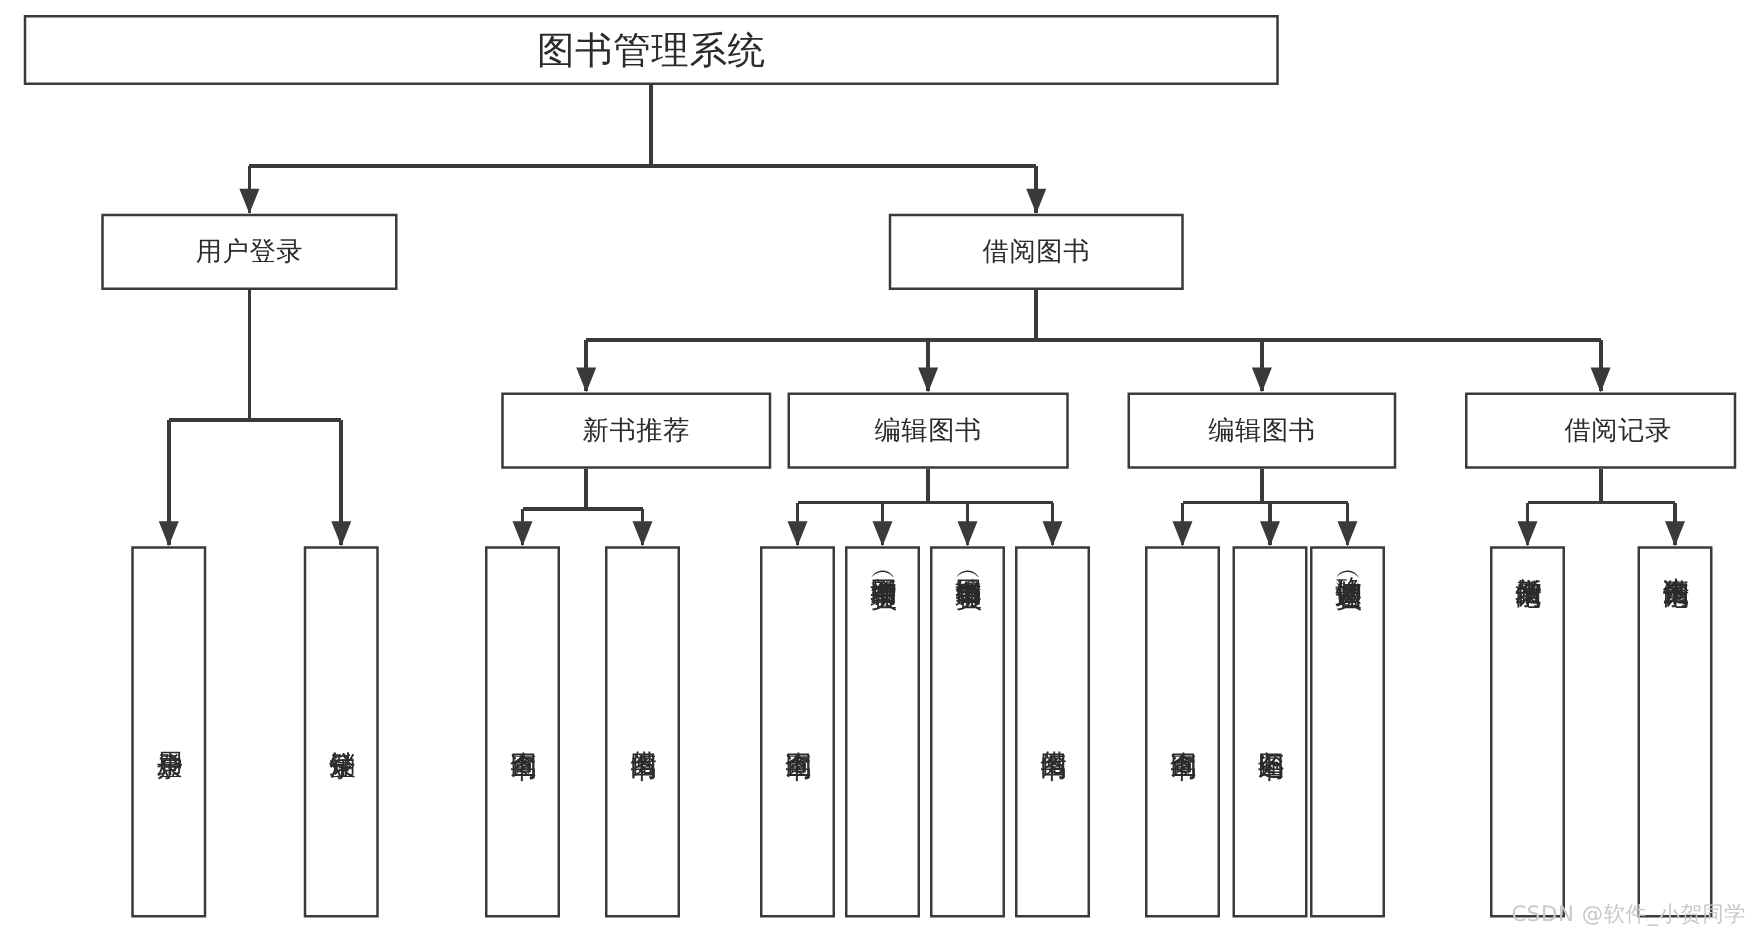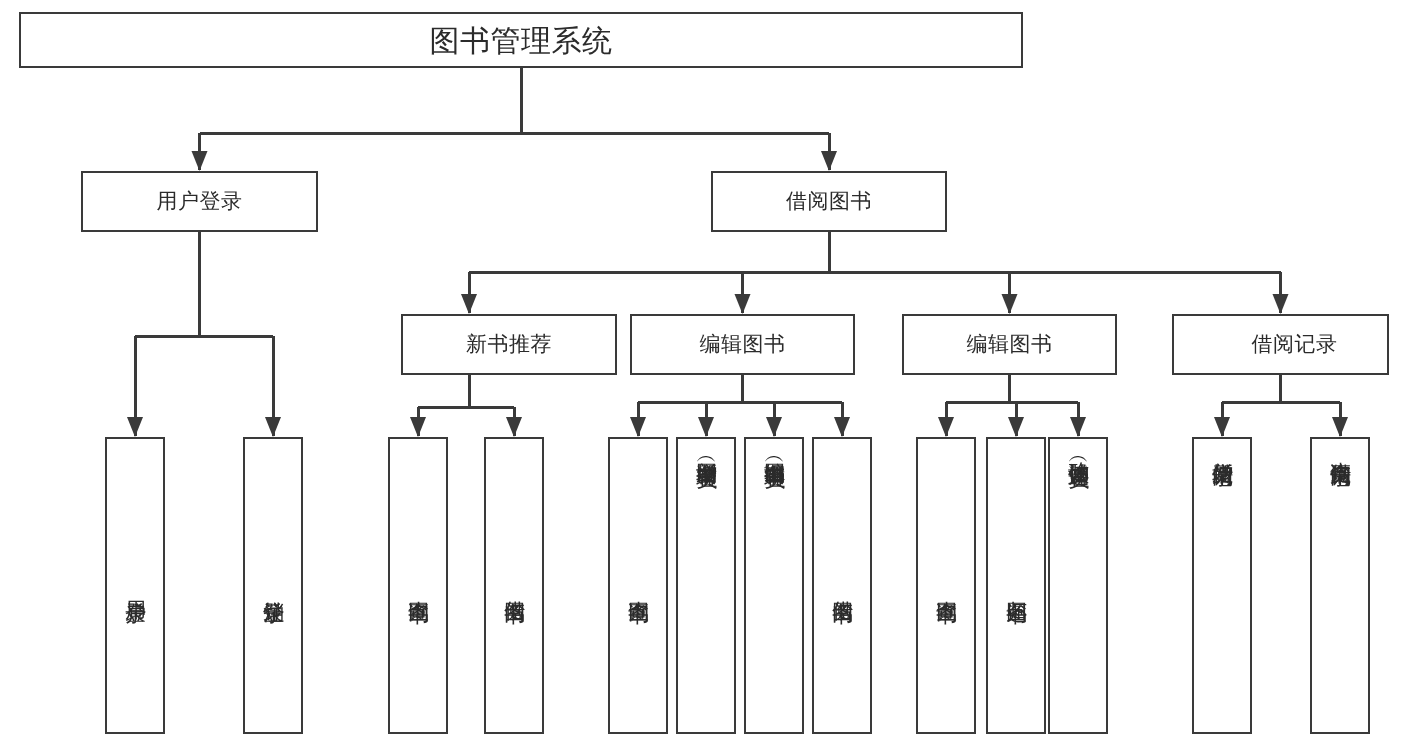--- a/index.html
+++ b/index.html
@@ -217,13 +217,14 @@
         <div class="leaf-inner">
           <span class="node-label-v">新增借阅记录</span>
         </div>
       </div>
       <div class="node-box" style="left: 1310px; top: 437px; width: 60px; height: 297px; border-color: rgb(58, 58, 58); background: rgb(255, 255, 255);">
         <div class="leaf-inner">
           <span class="node-label-v">查询借阅记录</span>
         </div>
       </div>
     </div>
+  <div id="watermark">CSDN @软件_小贺同学</div>
 </div>
 
 </body></html>

